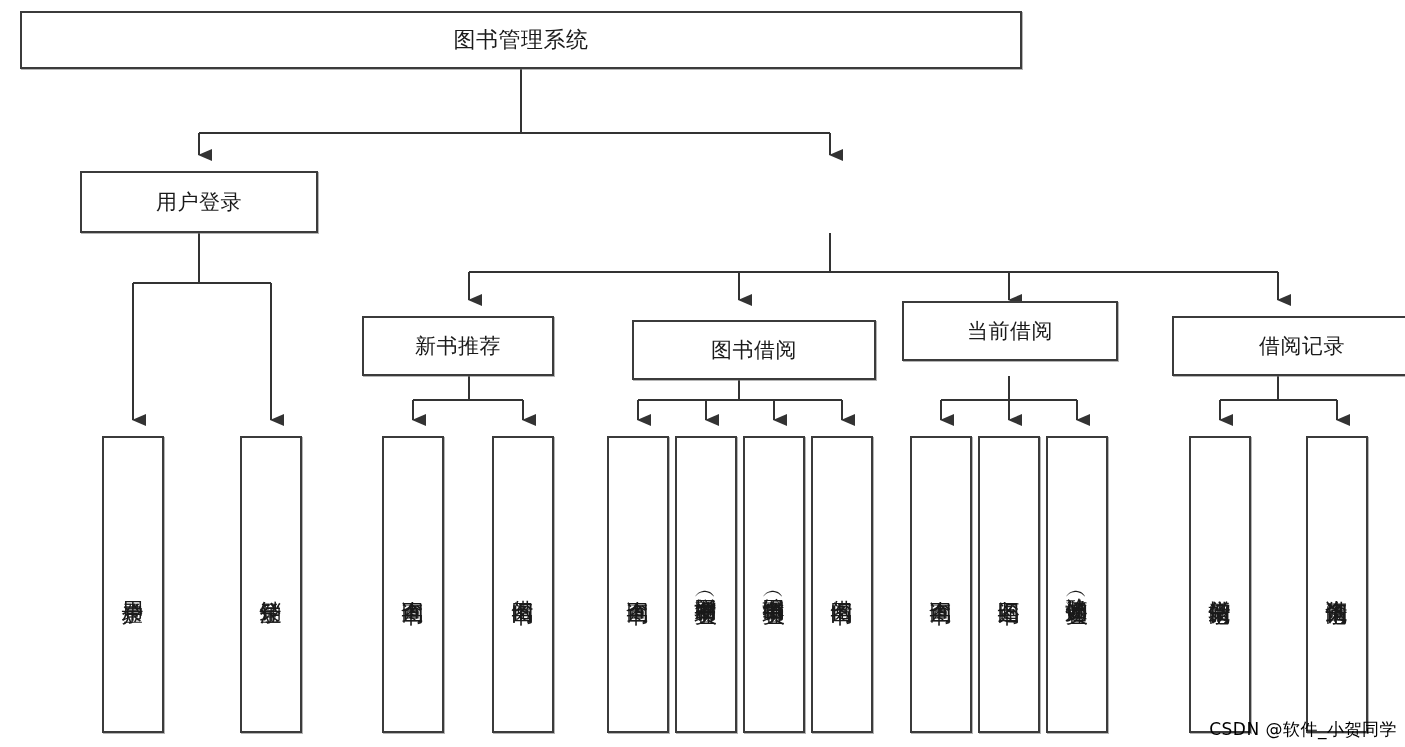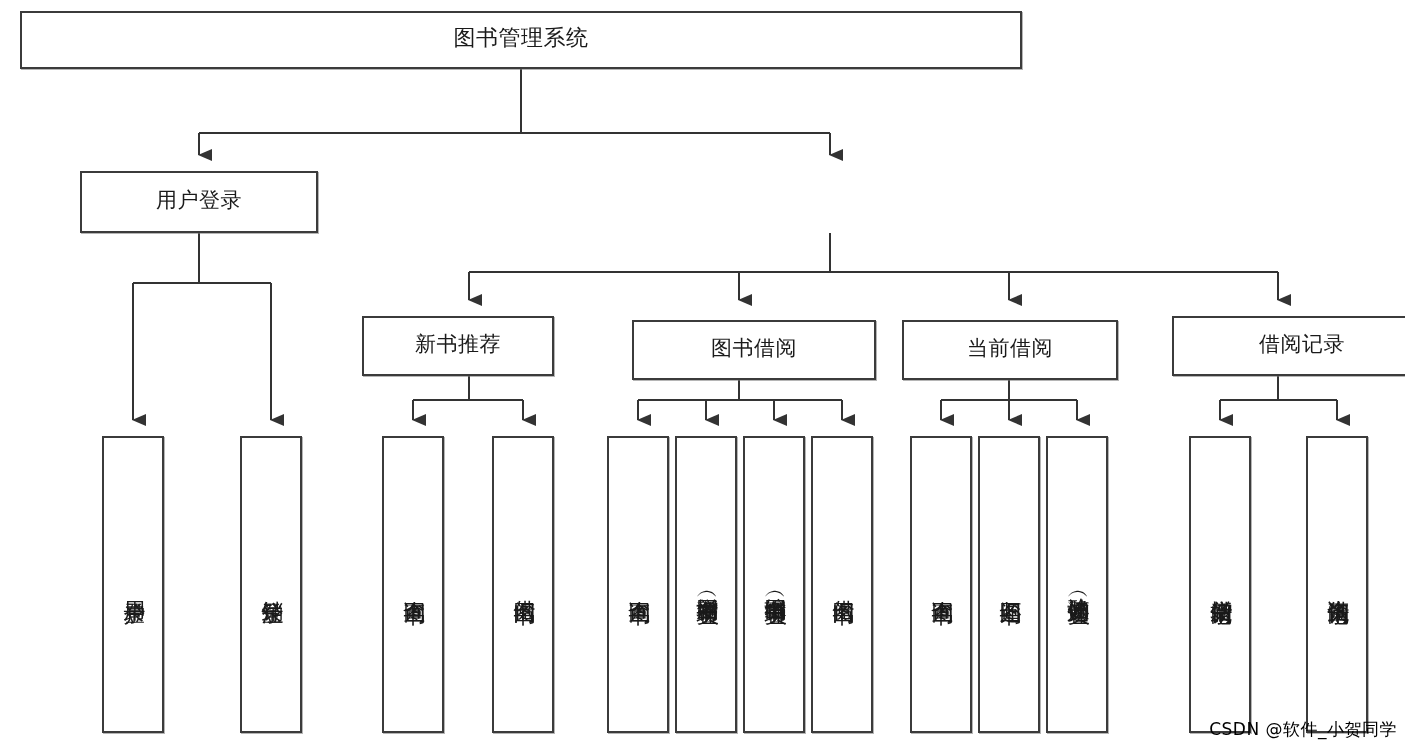--- a/index.html
+++ b/index.html
@@ -34,21 +34,20 @@
     box-shadow: 1px 1px 0 rgba(120,120,120,0.55);
     display: flex;
     align-items: center;
     justify-content: center;
     color: #1a1a1a;
   }
   .node-label {
     display: block;
     line-height: 1.16;
     letter-spacing: 0.5px;
-    font-family: Liberation Mono, monospace;
   }
   
   .node.horizontal .node-label {
     writing-mode: horizontal-tb;
     font-size: 21px;
   }
   .node.root .node-label {
     font-size: 22px;
   }
   
@@ -138,21 +137,21 @@
   <div class="node horizontal" style="left:80px; top:171px; width:238px; height:62px;">
     <span class="node-label">用户登录</span>
   </div>
 
   <div class="node horizontal" style="left:362px; top:316px; width:192px; height:60px;">
     <span class="node-label">新书推荐</span>
   </div>
   <div class="node horizontal" style="left:632px; top:320px; width:244px; height:60px;">
     <span class="node-label">图书借阅</span>
   </div>
-  <div class="node horizontal" style="left:902px; top:320px; width:216px; height:60px;">
+  <div class="node horizontal" style="left:902px; top:301px; width:216px; height:60px;">
     <span class="node-label">当前借阅</span>
   </div>
   <div class="node horizontal" style="left:1172px; top:316px; width:260px; height:60px;">
     <span class="node-label">借阅记录</span>
   </div>
 
   <div class="node vertical" style="left:102px; top:436px; width:62px; height:297px;">
     <span class="node-label">用户登录</span>
   </div>
   <div class="node vertical" style="left:240px; top:436px; width:62px; height:297px;">

